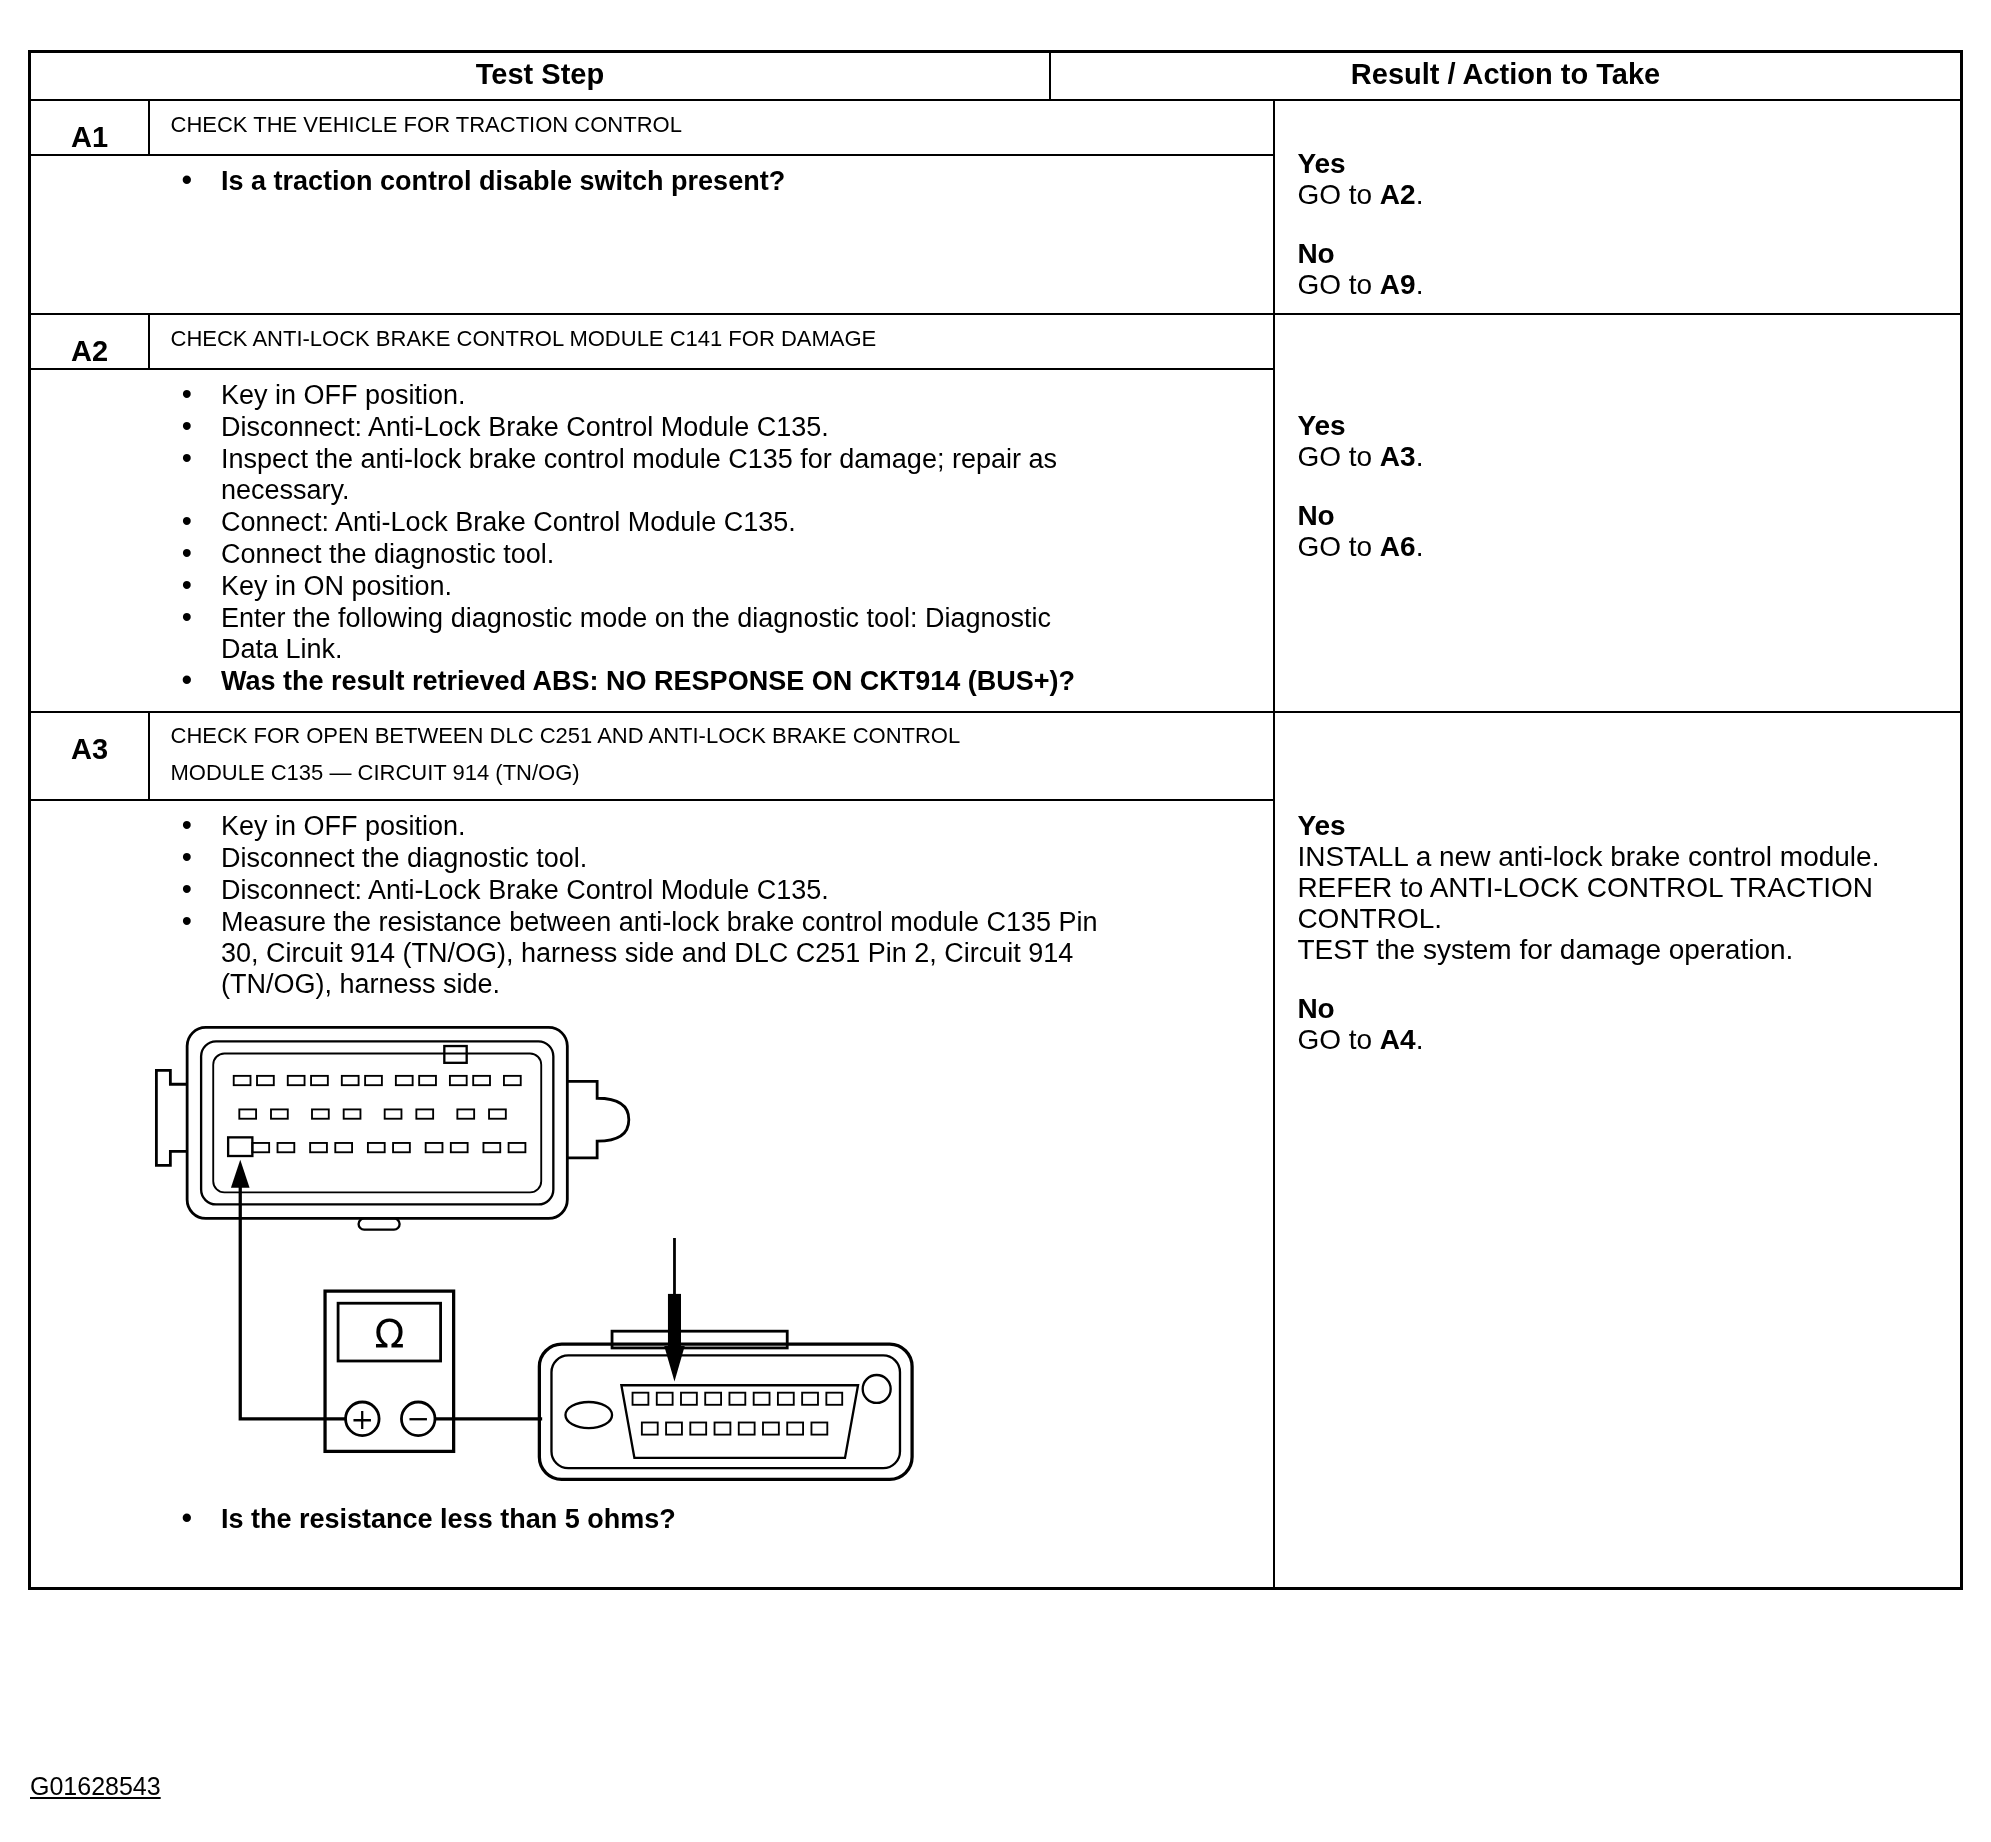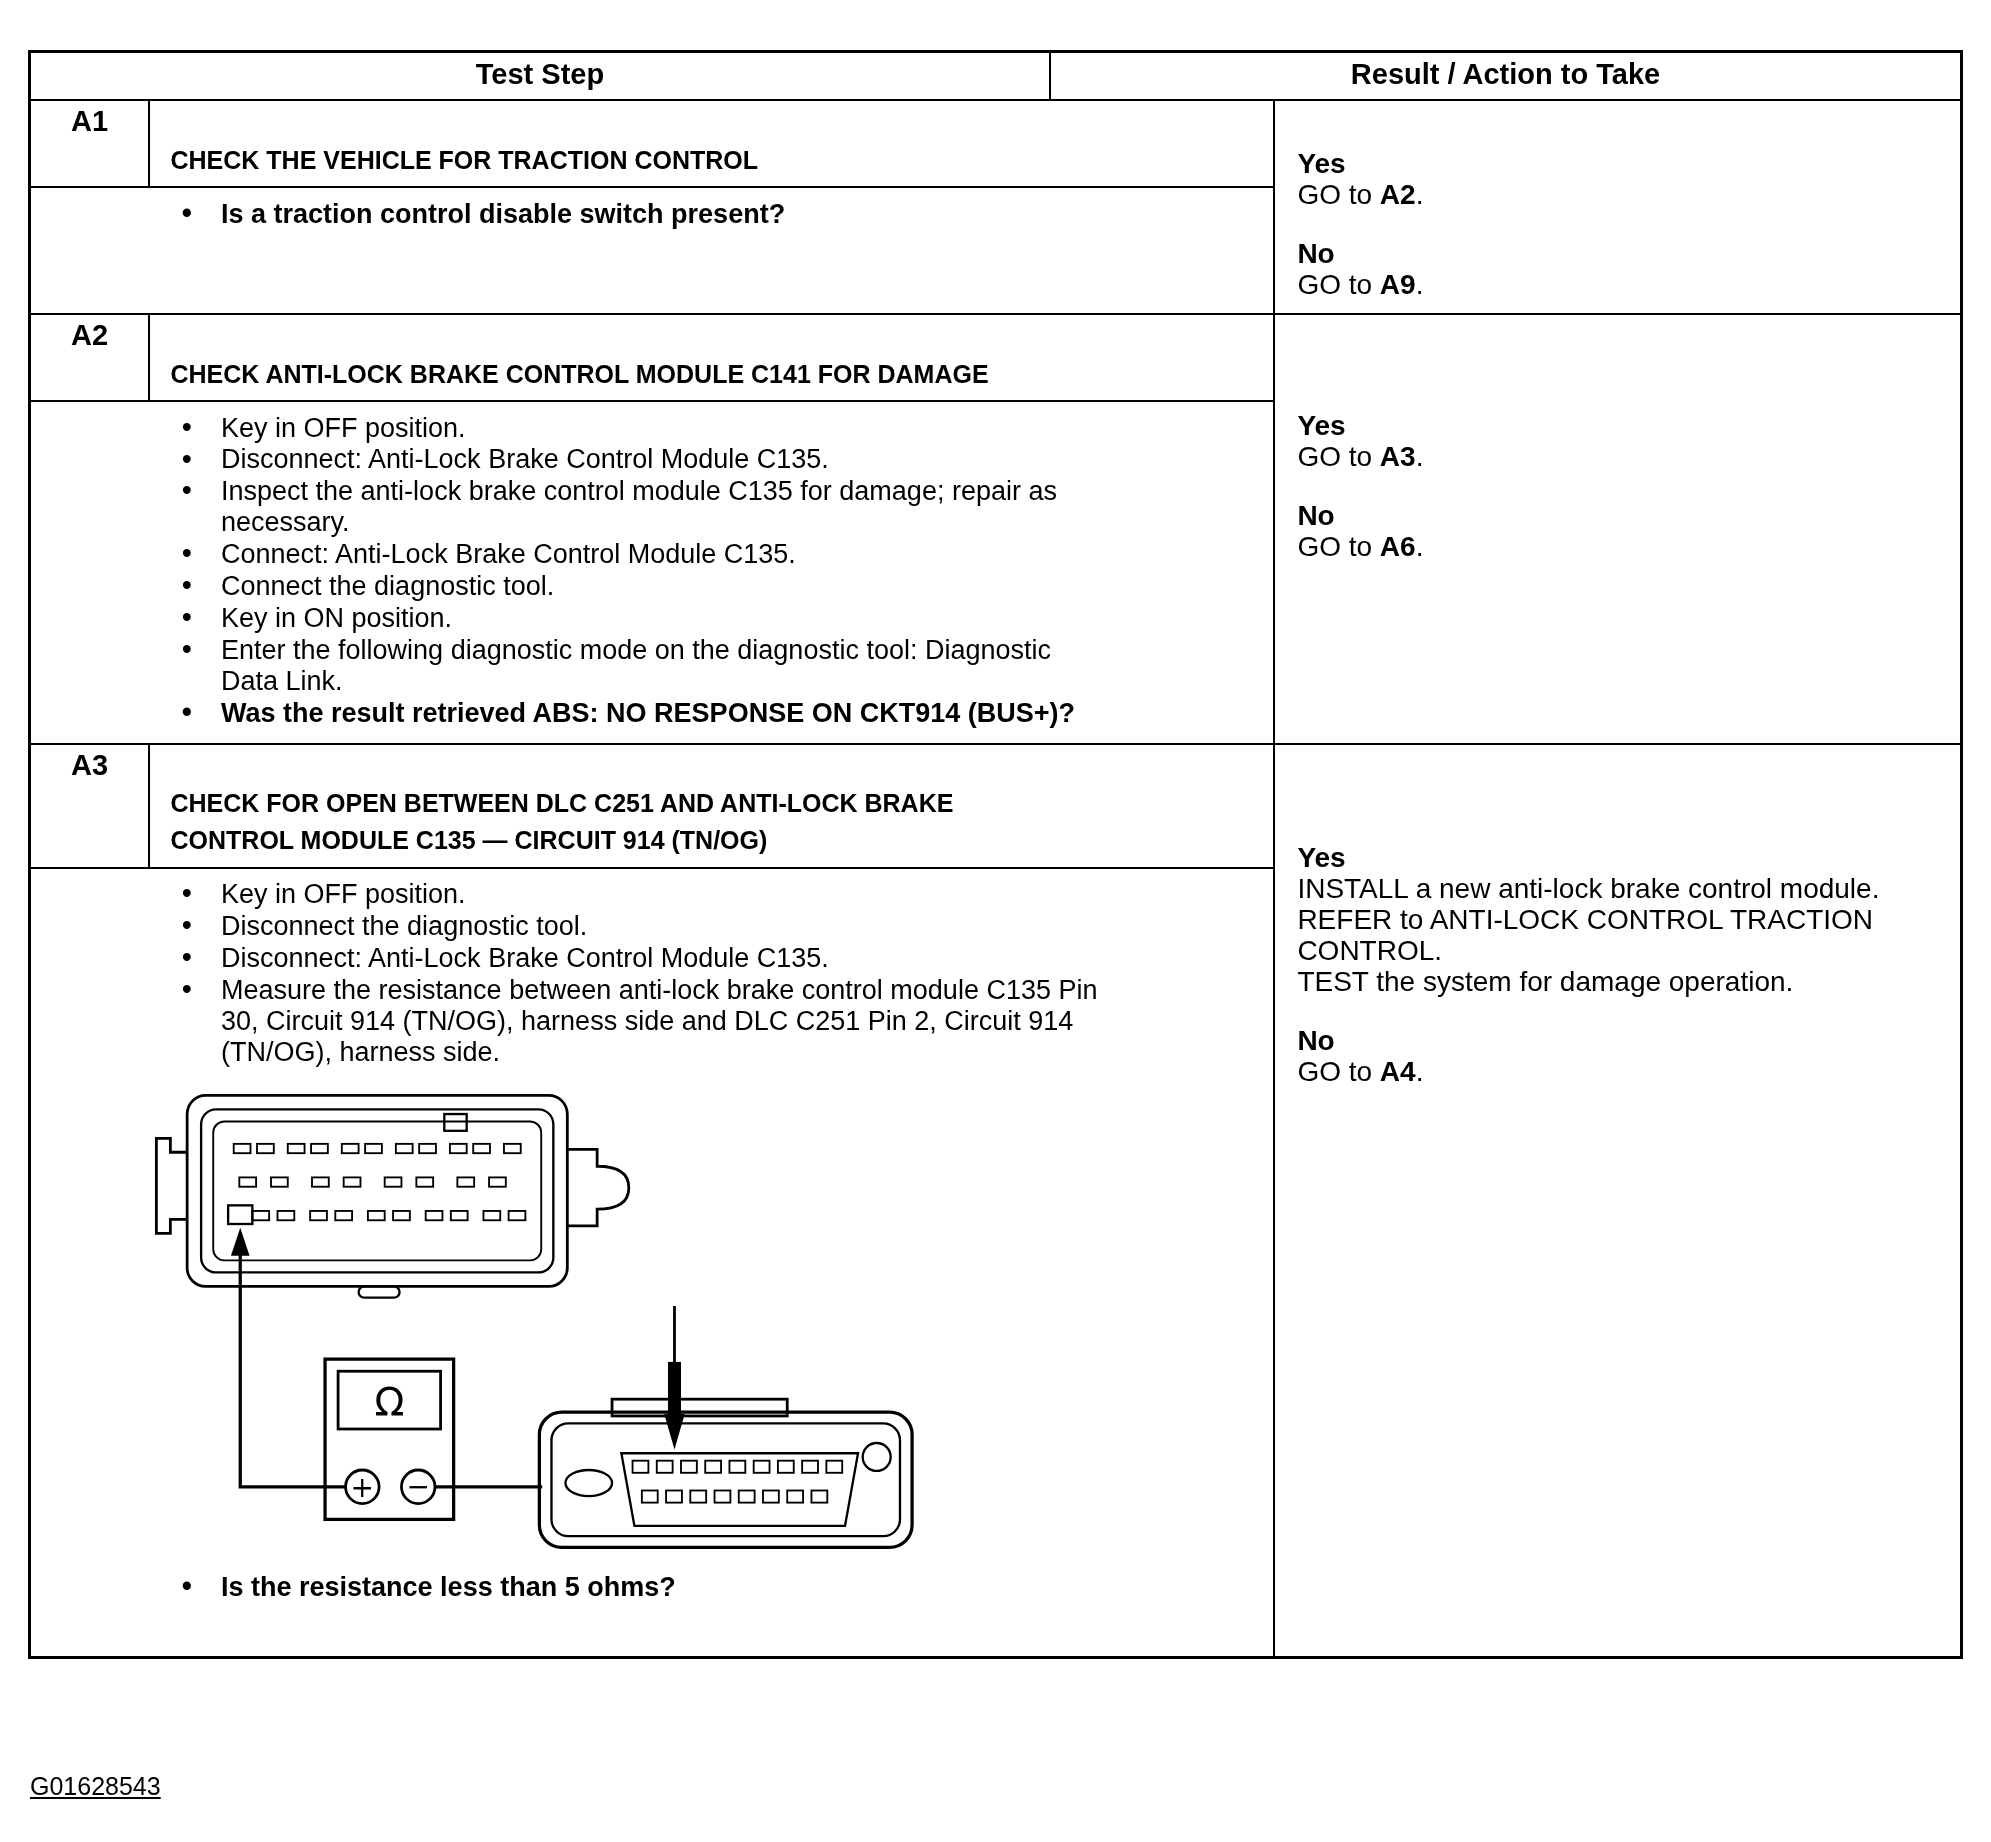--- a/index.html
+++ b/index.html
@@ -30,26 +30,26 @@
   .step + .step { border-top: 2.8px solid #000; }
 
   .left-col {
     width: 1244px; border-right: 2.8px solid #000;
     display: flex; flex-direction: column;
   }
   .title-bar { display: flex; border-bottom: 2.8px solid #000; }
   .id-cell {
     width: 119px; border-right: 2.8px solid #000;
     font-weight: bold; font-size: 29px;
-    text-align: center; padding-top: 4px;
+    text-align: center; padding-top: 20px;
     flex: 0 0 auto;
   }
   .title {
-    flex: 1; font-weight: bold; font-size: 25px; line-height: 37px;
-    padding: 4.7px 18.6px 7.5px 20.5px; max-width: 997px; margin-top: 36px;
+    flex: 1; font-weight: normal; font-size: 22px; line-height: 37px;
+    padding: 4.7px 18.6px 7.5px 20.5px; max-width: 997px;
   }
   .title-inner { display: inline-block; max-width: 872px; }
 
   .body { flex: 1; padding: 10.3px 18.6px 13px 0; display: flex; flex-direction: column; }
 
   ul.bullets {
     list-style: none; margin: 0; padding: 0 0 0 147px;
     font-size: 27px; line-height: 31px;
   }
   ul.bullets li { position: relative; padding-left: 43px; max-width: 923px; margin: 0 0 0.9px 0; }

